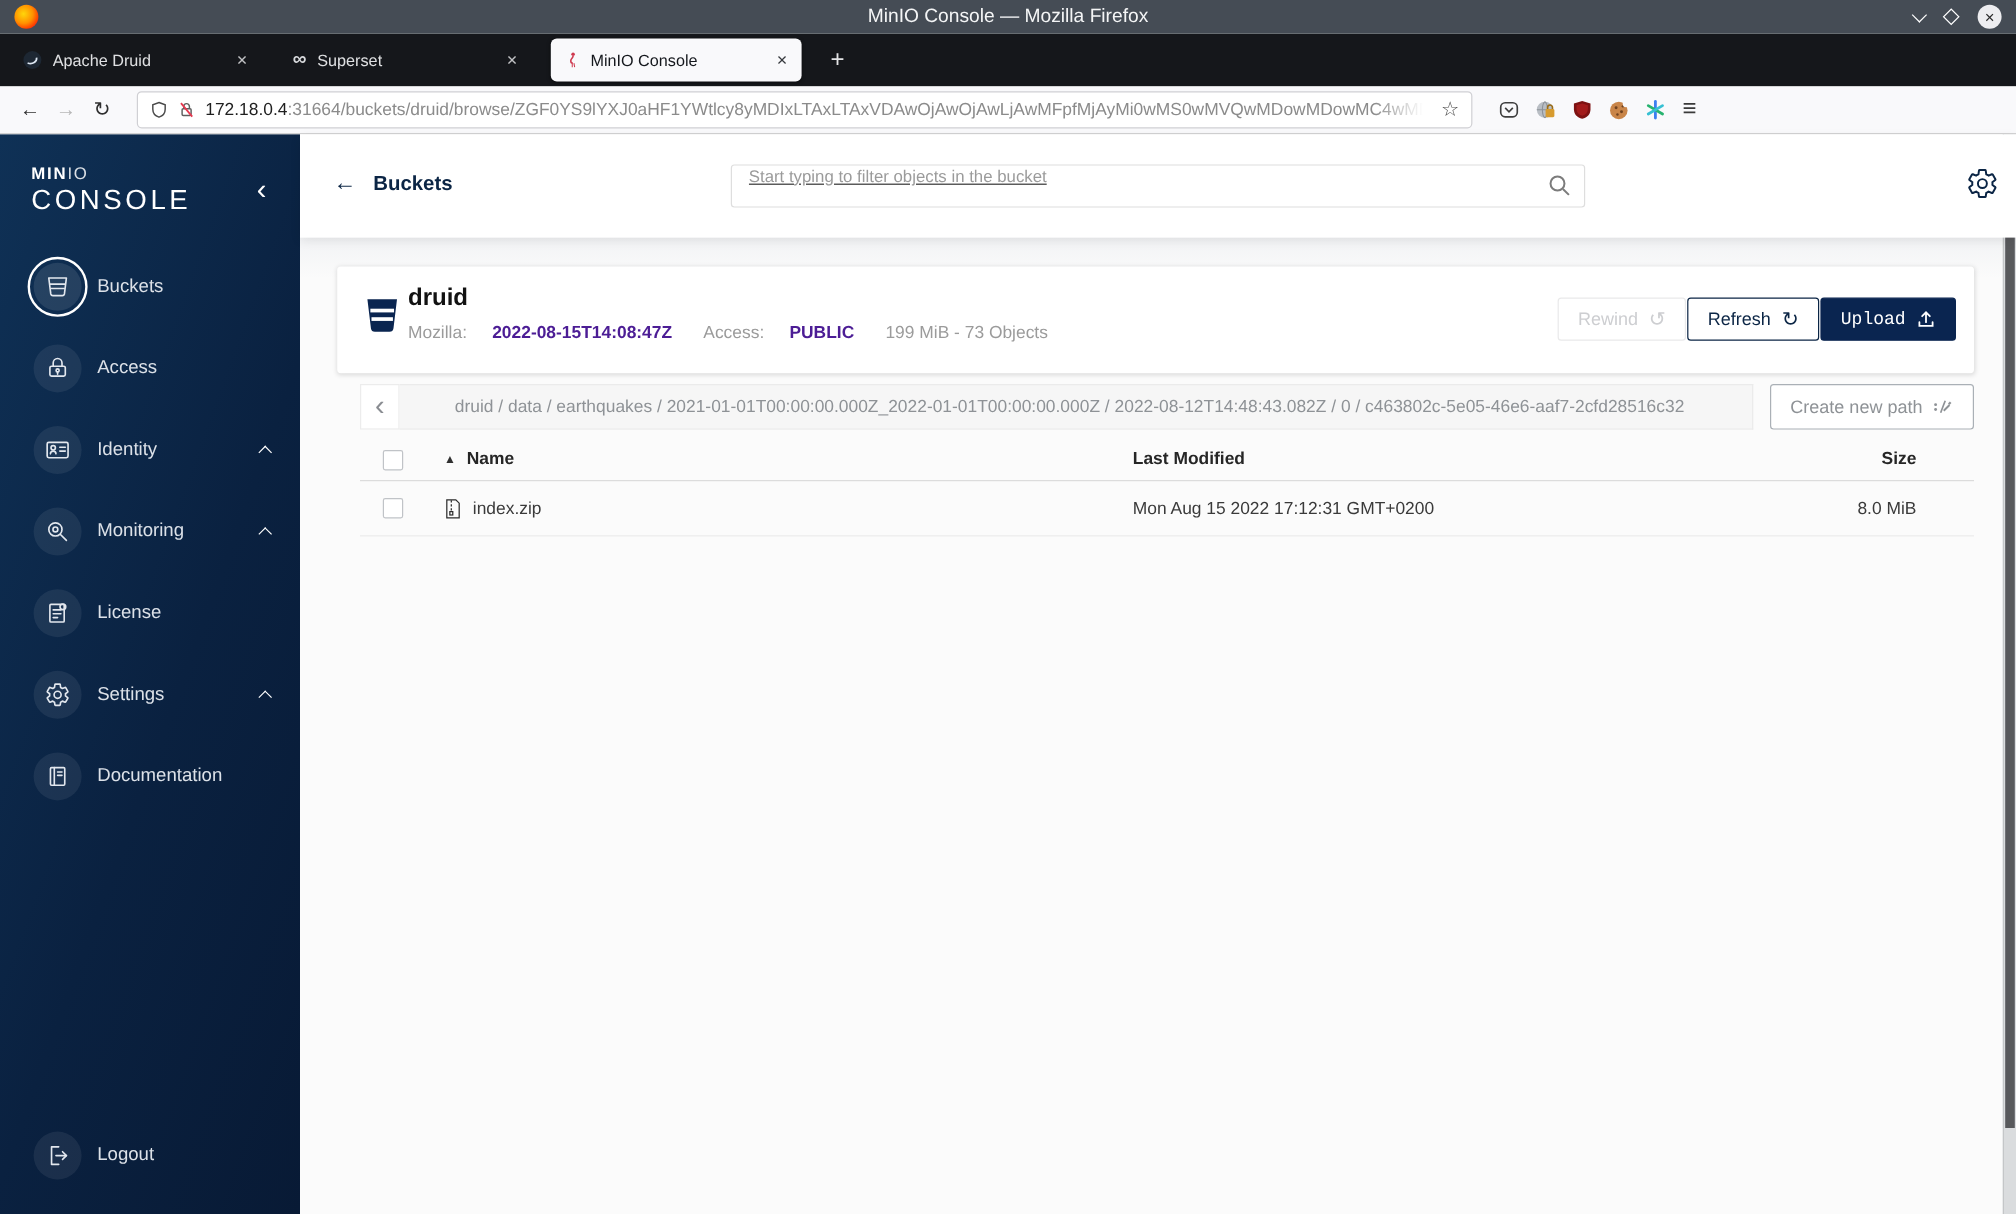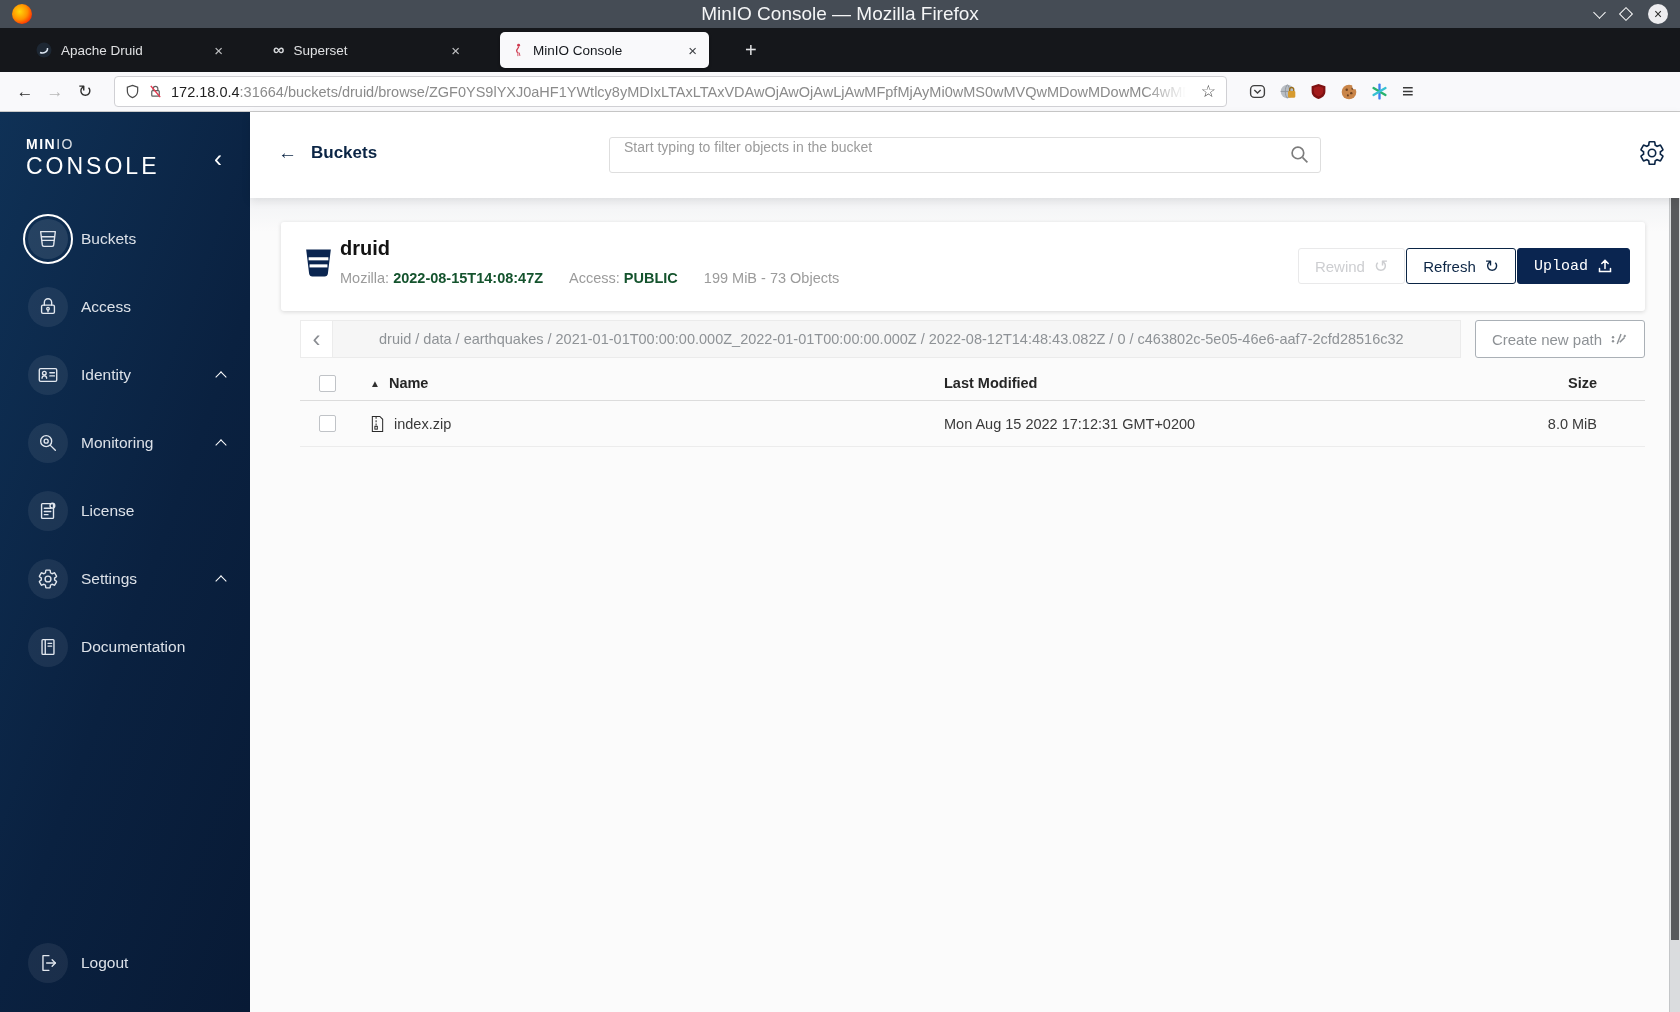--- a/index.html
+++ b/index.html
@@ -3,28 +3,28 @@
 <meta charset="utf-8">
 <style>
   * { box-sizing: border-box; margin: 0; padding: 0; }
   html, body { width: 1680px; height: 1012px; overflow: hidden; }
   body { font-family: "Liberation Sans", sans-serif; background: #fbfbfb; position: relative; }
 
   
   .titlebar { height: 28px; background: #454c55; display: flex; align-items: center; padding: 0 12px; position: relative; }
   .ff-logo { width: 20px; height: 20px; border-radius: 50%;
     background: radial-gradient(circle at 38% 38%, #ffd60a, #ff9100 45%, #ff3d00 72%, #b5007f 100%); }
-  .tb-title { position: absolute; left: 50%; transform: translateX(-50%); color: #f4f5f6; font-size: 19px; }
+  .tb-title { position: absolute; left: 50%; transform: translateX(-50%); color: #f4f5f6; font-size: 16px; }
   .win-controls { margin-left: auto; display: flex; align-items: center; gap: 17px; }
   .chev-down { width: 9px; height: 9px; border-right: 1.7px solid #fff; border-bottom: 1.7px solid #fff; transform: rotate(45deg); margin-top: -4px; }
   .diamond { width: 10px; height: 10px; border: 1.7px solid #fff; transform: rotate(45deg); }
   .win-close { width: 20px; height: 20px; border-radius: 50%; background: #ededf0; color: #2b2b2b; display: flex; align-items: center; justify-content: center; font-size: 14px; line-height: 1; }
 
   
-  .tabbar { height: 44px; background: #15171b; display: flex; align-items: center; padding-left: 26px; gap: 12px; }
+  .tabbar { height: 44px; background: #15171b; display: flex; align-items: center; padding-left: 9px; }
   .tab { width: 209px; height: 36px; margin-right: 16px; border-radius: 5px; display: flex; align-items: center; gap: 9px; padding: 0 10px; color: #dfe0e2; font-size: 13.5px; position: relative; }
   .tab.active { background: #f9f9fb; color: #15181d; box-shadow: 0 1px 3px rgba(0,0,0,.4); }
   .tab-label { flex: 1; white-space: nowrap; overflow: hidden; text-overflow: ellipsis; }
   .tab-close { font-size: 15px; color: inherit; opacity: .85; padding: 0 2px; }
   .infinity { font-size: 16px; font-weight: bold; color: #23272e; background:#fff0; }
   .tab:not(.active) .infinity { color: #d7d9dc; }
   .newtab { color: #e2e3e5; font-size: 20px; padding: 2px 8px; }
 
   
   .toolbar { height: 40px; background: #f9f9fb; border-bottom: 1px solid #c9c9c9; display: flex; align-items: center; padding: 0 10px; }
@@ -58,32 +58,32 @@
   .mi-caret { position: absolute; right: 25px; top: 50%; width: 8px; height: 8px; border-left: 1.6px solid #fff; border-top: 1.6px solid #fff; transform: translateY(-25%) rotate(45deg); }
   .logout-item { position: absolute; bottom: 15px; left: 0; right: 0; }
   .side-svg { stroke: #e2e7ee; fill: none; stroke-width: 1.5; stroke-linecap: round; stroke-linejoin: round; }
 
   
   .main { flex: 1; position: relative; background: #fbfbfb; }
   .page-header { height: 86px; background: #fff; box-shadow: 0 3px 9px rgba(0,0,0,.09); position: relative; z-index: 2; }
   .back-link { position: absolute; left: 28px; top: 30px; display: flex; align-items: center; gap: 14px; color: #0b2545; font-size: 17px; font-weight: 700; }
   .back-arrow { font-size: 19px; font-weight: 400; }
   .obj-search { position: absolute; left: 359px; top: 25px; width: 712px; height: 36px; }
-  .obj-search input { width: 100%; height: 100%; border: 1px solid #dedede; border-radius: 3px; padding: 0 42px 16px 14px; font-size: 14px; color: #333; font-family: inherit; outline: none; }
+  .obj-search input { width: 100%; height: 100%; border: 1px solid #dedede; border-radius: 3px; padding: 0 42px 16px 14px; font-size: 14px; color: #333; font-family: inherit; outline: none; text-decoration: underline; }
   .obj-search input::placeholder { color: #9b9b9b; }
   .search-ic { position: absolute; right: 12px; top: 8px; }
   .page-gear { position: absolute; right: 14px; top: 27px; }
 
   .content { position: absolute; top: 86px; bottom: 0; left: 0; right: 0; padding: 24px 35px 0 31px; background: linear-gradient(#f2f3f5 0px, #fbfbfb 34px); }
 
   .bucket-card { background: #fff; height: 89px; border-radius: 3px; box-shadow: 0 1px 4px rgba(0,0,0,.14); position: relative; margin-bottom: 9px; }
   .bc-icon { position: absolute; left: 19px; top: 22px; }
   .bc-title { position: absolute; left: 59px; top: 15px; font-size: 20px; font-weight: 700; color: #121212; }
   .bc-meta { position: absolute; left: 59px; top: 48px; font-size: 14.5px; color: #9b9b9b; display: flex; align-items: center; }
-  .bc-meta .val { font-weight: 700; color: #14532d; margin-left: 4px; }
+  .bc-meta .val { font-weight: 700; color: #4c1d95; margin-left: 21px; }
   .bc-meta .gap { width: 26px; }
   .bc-actions { position: absolute; right: 15px; top: 26px; display: flex; gap: 1px; margin-left: 13px; }
   .btn { height: 36px; border-radius: 3px; font-size: 15px; display: flex; align-items: center; gap: 9px; padding: 0 16px; background: #fff; font-family: inherit; }
   .btn .bi { font-size: 17px; line-height: 1; }
   .btn-rewind { color: #cdced1; border: 1px solid #e9e9ea; }
   .btn-refresh { color: #0b2545; border: 1px solid #0b2545; }
   .btn-upload { color: #fff; background: #0a2550; border: 1px solid #0a2550; font-family: Liberation Mono, monospace; }
 
   .browse-row { display: flex; align-items: center; margin-left: 19px; height: 38px; margin-bottom: 8px; }
   .bc-back { width: 33px; height: 38px; background: #fff; border: 1px solid #ececec; display: flex; align-items: center; justify-content: center; color: #8a8d92; font-size: 24px; line-height: 1; }

